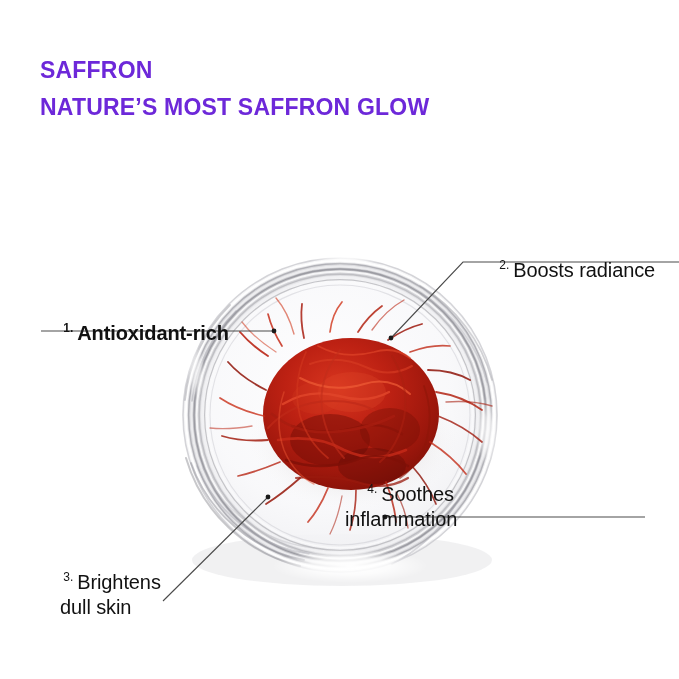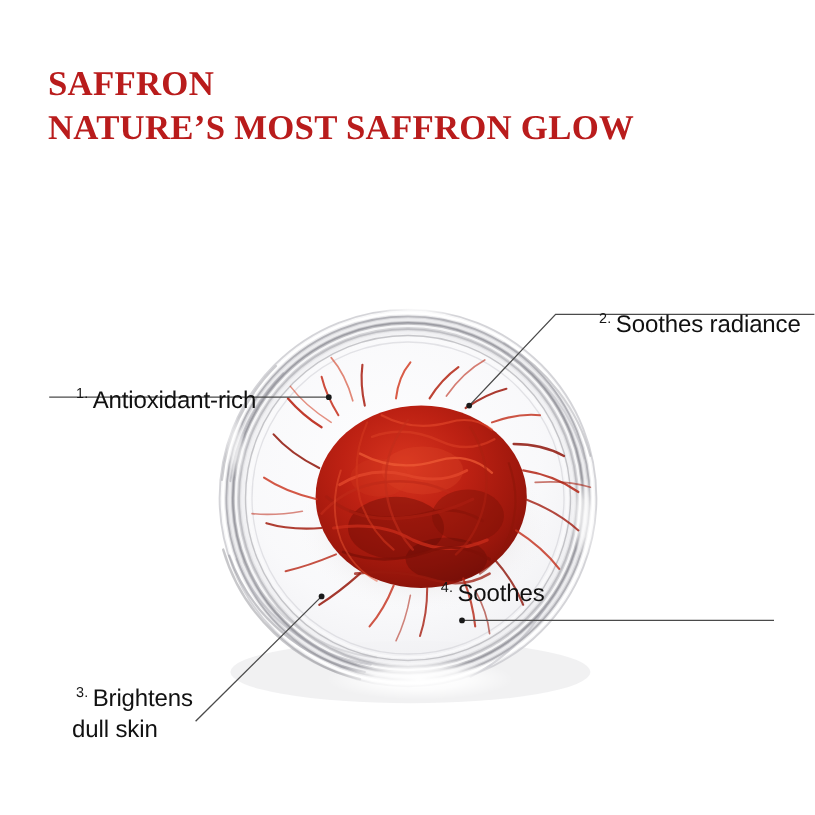--- a/index.html
+++ b/index.html
@@ -18,26 +18,26 @@
   }
 
   
   .heading {
     position: absolute;
     left: 40px;
     top: 52px;
     width: 600px;
   }
   .heading .line {
-    font-family: Liberation Serif, serif;
+    font-family: Liberation Sans, sans-serif;
     font-weight: 700;
-    font-size: 29px;
+    font-size: 23px;
     letter-spacing: 0.2px;
     line-height: 37px;
-    color: #b91c1c;
+    color: #6d28d9;
     white-space: nowrap;
   }
 
   
   .scene {
     position: absolute;
     left: 0; top: 0;
     width: 679px; height: 679px;
   }
   .scene svg { display: block; }
@@ -52,21 +52,21 @@
     white-space: pre;
   }
   .callout .num {
     font-size: 12px;
     vertical-align: super;
     letter-spacing: 0.2px;
     color: #151515;
   }
   .callout .txt { letter-spacing: -0.1px; }
 
-  #callout-1 { left: 41px;  top: 291px; }
+  #callout-1 { left: 41px;  top: 291px; font-weight: bold; }
   #callout-2 { left: 477px; top: 228px; }
   #callout-3 { left: 41px;  top: 540px; }
   #callout-4 { left: 345px; top: 452px; width: 300px; text-align: left; }
 
   #callout-3 .l2 { display: block; padding-left: 19px; }
   #callout-4 .l2 { display: block; }
 </style>
 </head>
 <body>
 
@@ -257,24 +257,24 @@
         <circle cx="385" cy="517" r="2.4"></circle>
       </g>
     </svg>
   </div>
 
   <div class="callout" id="callout-1">
     <span class="num">1. </span><span class="txt">Antioxidant-rich</span>
   </div>
 
   <div class="callout" id="callout-2">
-    <span class="num">2. </span><span class="txt">Soothes radiance</span>
+    <span class="num">2. </span><span class="txt">Boosts radiance</span>
   </div>
 
   <div class="callout" id="callout-3">
     <span class="num">3. </span><span class="txt">Brightens</span><span class="txt l2">dull skin</span>
   </div>
 
   <div class="callout" id="callout-4">
-    <span class="num">4. </span><span class="txt">Soothes</span>
+    <span class="num">4. </span><span class="txt">Soothes</span><span class="txt l2">inflammation</span>
   </div>
 
 </div>
 
 </body></html>

